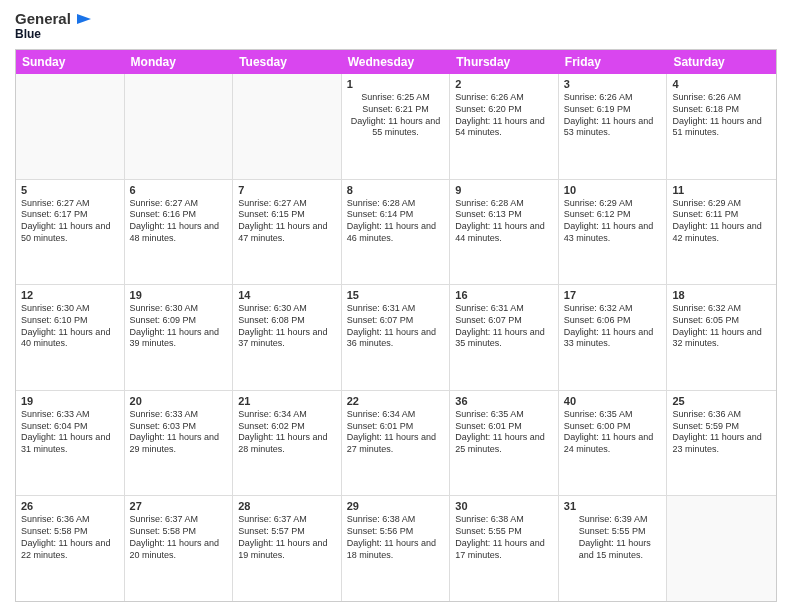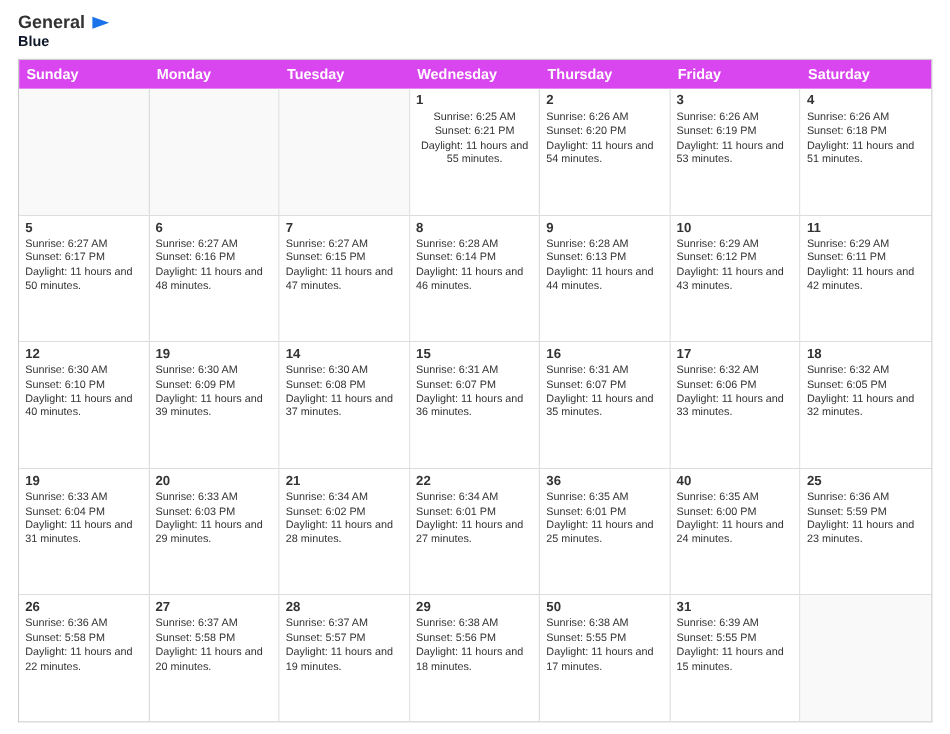--- a/index.html
+++ b/index.html
@@ -313,28 +313,28 @@
 Sunset: 5:57 PM
 Daylight: 11 hours and 19 minutes.</div>
           </div>
           <div class="cal-cell">
             <span class="day-num">29</span>
             <div class="cell-info" style="white-space: pre-line;">Sunrise: 6:38 AM
 Sunset: 5:56 PM
 Daylight: 11 hours and 18 minutes.</div>
           </div>
           <div class="cal-cell">
-            <span class="day-num">50</span>
+            <span class="day-num">30</span>
             <div class="cell-info" style="white-space: pre-line;">Sunrise: 6:38 AM
 Sunset: 5:55 PM
 Daylight: 11 hours and 17 minutes.</div>
           </div>
           <div class="cal-cell">
             <span class="day-num">31</span>
-            <div class="cell-info" style="white-space: pre-line;">Sunrise: 6:39 AM
+            <div class="cell-info" style="white-space: pre-line; margin-left: 15px;">Sunrise: 6:39 AM
 Sunset: 5:55 PM
 Daylight: 11 hours and 15 minutes.</div>
           </div>
           <div class="cal-cell empty"></div>
         </div>
       </div>
   </div>
 </div>
 
 </body></html>

